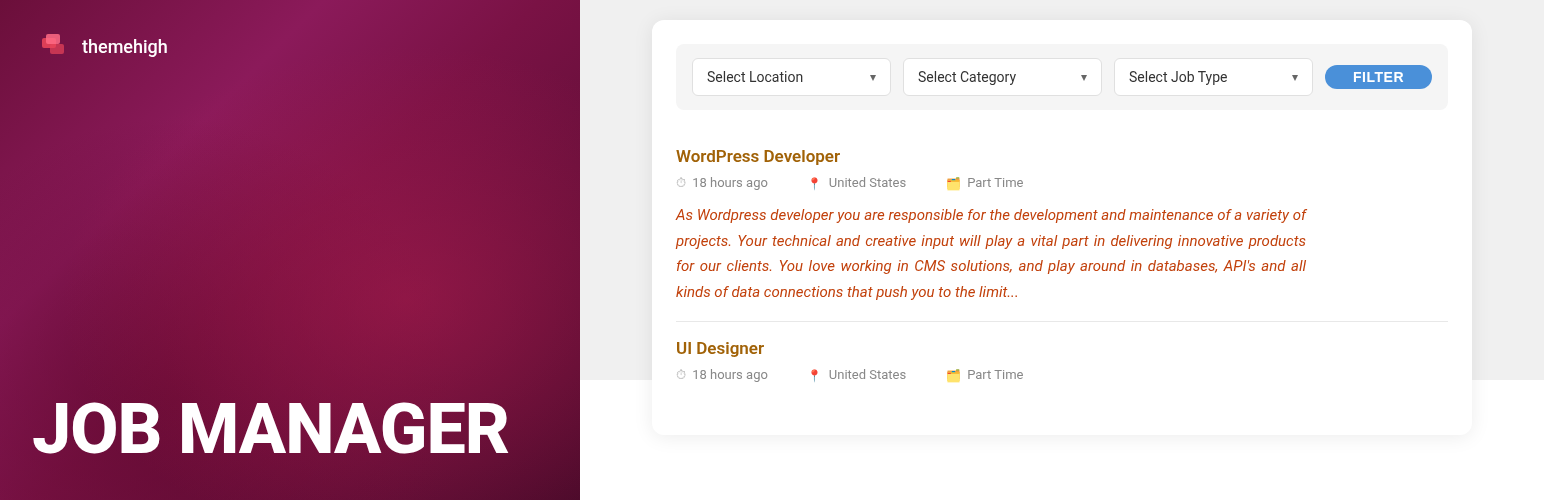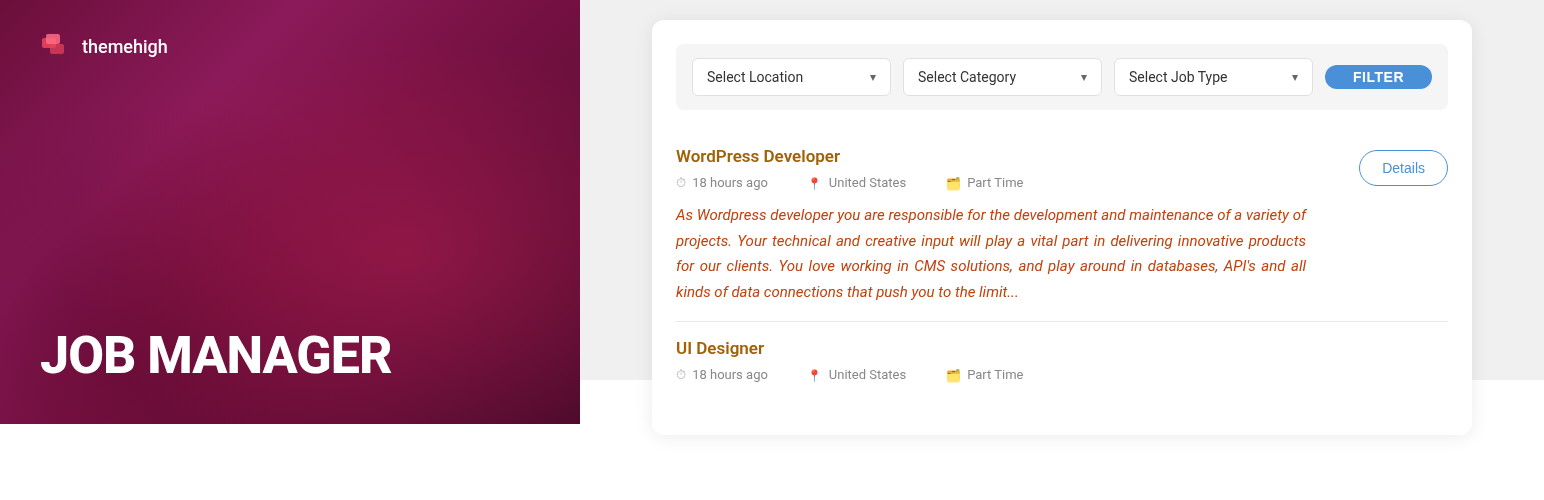--- a/index.html
+++ b/index.html
@@ -8,27 +8,27 @@
       width: 1544px;
       height: 500px;
       overflow: hidden;
       font-family: -apple-system, BlinkMacSystemFont, 'Segoe UI', Roboto, sans-serif;
       display: flex;
     }
 
     
     .sidebar {
       width: 580px;
-      height: 424px;
+      height: 500px;
       background: linear-gradient(135deg, #6b0f3a 0%, #8b1a5a 30%, #7a1245 50%, #4a0a2a 100%);
       position: relative;
       display: flex;
       flex-direction: column;
       justify-content: flex-end;
-      padding: 40px;
+      padding: 32px;
       flex-shrink: 0;
     }
 
     .sidebar::before {
       content: '';
       position: absolute;
       top: 0; left: 0; right: 0; bottom: 0;
       background: 
         radial-gradient(ellipse at 70% 60%, rgba(180, 30, 80, 0.5) 0%, transparent 60%),
         radial-gradient(ellipse at 30% 80%, rgba(100, 10, 50, 0.8) 0%, transparent 50%);
@@ -60,21 +60,21 @@
     .logo-text {
       color: white;
       font-size: 18px;
       font-weight: 500;
     }
 
     .hero-title {
       position: relative;
       z-index: 2;
       color: white;
-      font-size: 52px;
+      font-size: 70px;
       font-weight: 800;
       line-height: 1.1;
       text-transform: uppercase;
       letter-spacing: -1px;
     }
 
     
     .content-area {
       flex: 1;
       height: 380px;
@@ -267,21 +267,20 @@
                 <span class="icon location-icon"></span>
                 <span>United States</span>
               </div>
               <div class="job-meta-item">
                 <span class="icon briefcase-icon"></span>
                 <span>Part Time</span>
               </div>
             </div>
             <p class="job-description">As Wordpress developer you are responsible for the development and maintenance of a variety of projects. Your technical and creative input will play a vital part in delivering innovative products for our clients. You love working in CMS solutions, and play around in databases, API's and all kinds of data connections that push you to the limit...</p>
           </div>
-          <button class="details-btn">Details</button>
         </div>
       </div>
 
       <div class="job-item">
         <div class="job-header">
           <div class="job-main">
             <div class="job-title">UI Designer</div>
             <div class="job-meta">
               <div class="job-meta-item">
                 <span class="icon clock-icon"></span>

